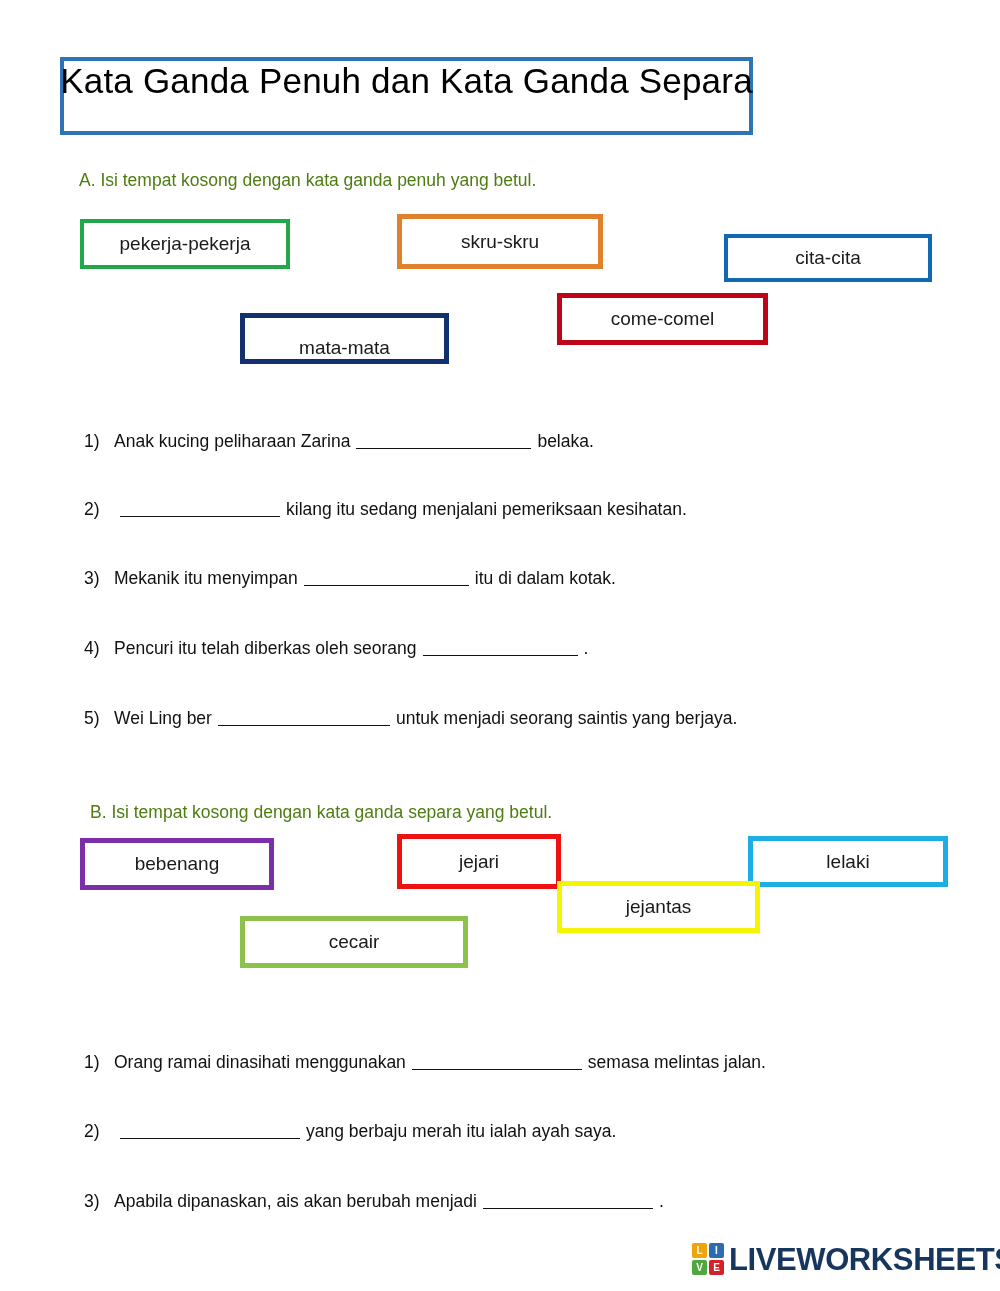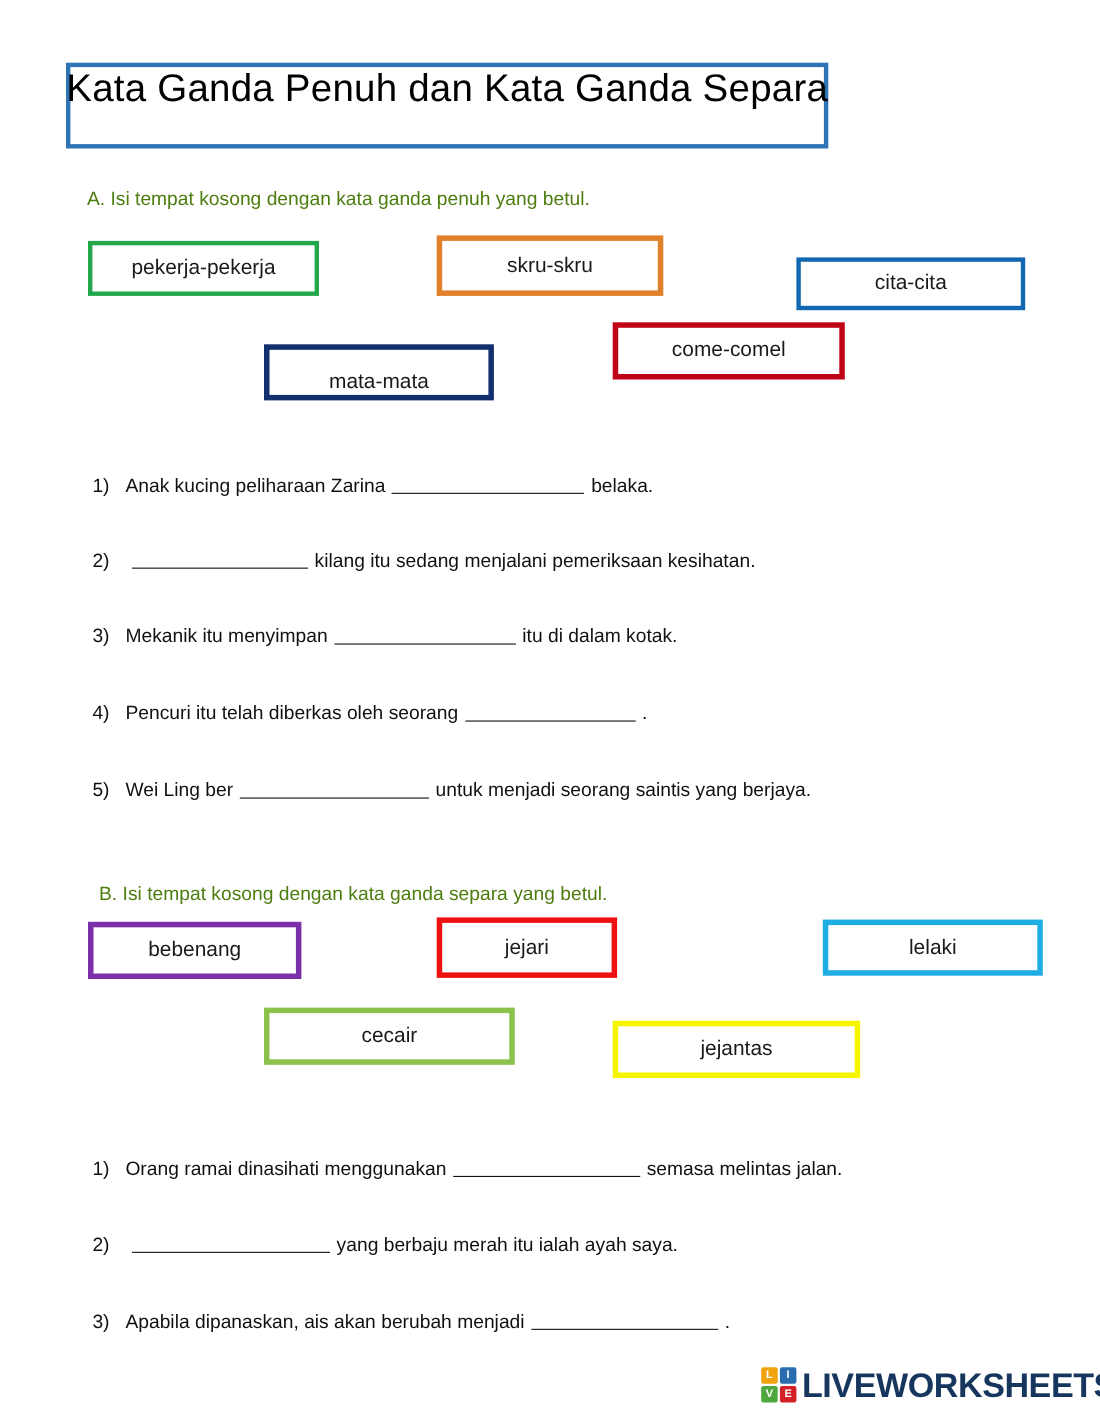--- a/index.html
+++ b/index.html
@@ -196,21 +196,21 @@
       </div>
       <div class="chip" style="left: 397px; top: 834px; width: 164px; height: 55px; border: 5px solid rgb(238, 17, 17);">
         <span>jejari</span>
       </div>
       <div class="chip" style="left: 704px; top: 836px; width: 200px; height: 51px; border: 5px solid rgb(30, 174, 228); margin-left: 44px;">
         <span>lelaki</span>
       </div>
       <div class="chip" style="left: 240px; top: 916px; width: 228px; height: 52px; border: 5px solid rgb(140, 194, 75);">
         <span>cecair</span>
       </div>
-      <div class="chip" style="left: 557px; top: 928px; width: 225px; height: 52px; border: 5px solid rgb(245, 245, 0); align-items: center;">
+      <div class="chip" style="left: 557px; top: 881px; width: 203px; height: 52px; border: 5px solid rgb(245, 245, 0); align-items: center;">
         <span>jejantas</span>
       </div>
     </div>
 
   <div id="section-b-questions">
       <div class="q-row" style="top: 1051px;">
         <span class="q-num">1)</span>
         <span class="q-seg">Orang ramai dinasihati menggunakan</span>
         <span class="blank" style="width: 170px;"></span>
         <span class="q-seg">semasa melintas jalan.</span>

